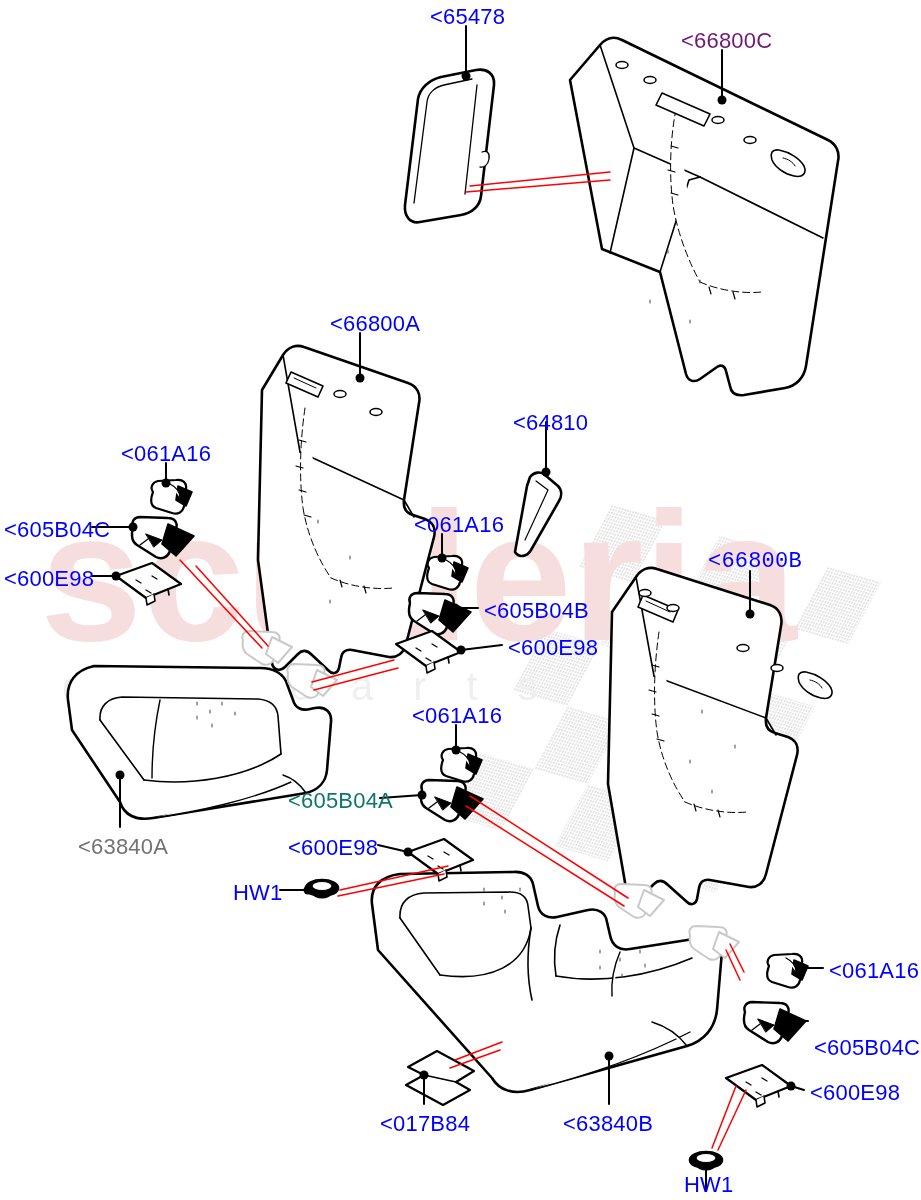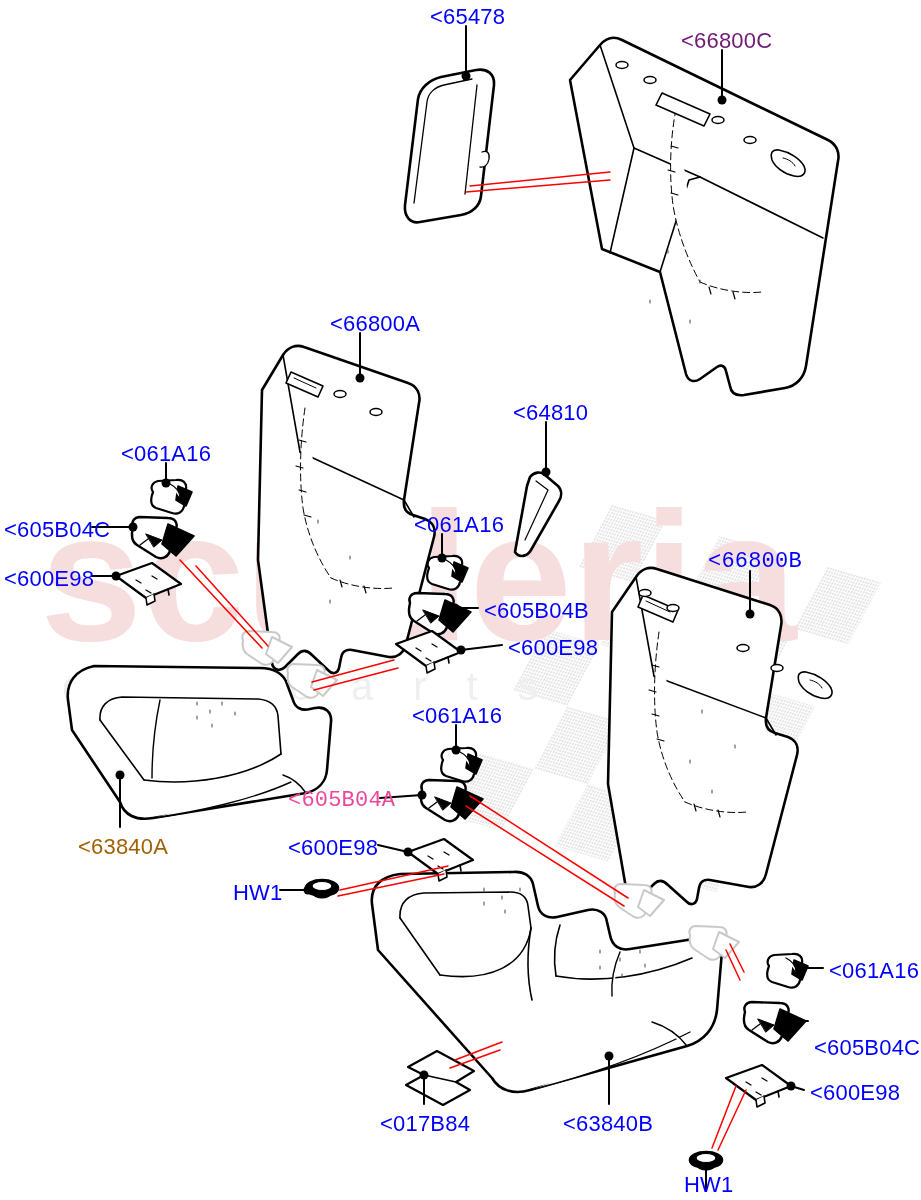--- a/index.html
+++ b/index.html
@@ -403,31 +403,31 @@
         <path d="M706,1166 L706,1190"></path>
       </g>
 
     </g>
   </svg>
 
   <div id="labels">
       <div class="lbl" style="left: 430px; top: 4px; color: rgb(0, 0, 255);">&lt;65478</div>
       <div class="lbl" style="left: 681px; top: 28px; color: #701a75;">&lt;66800C</div>
       <div class="lbl" style="left: 318px; top: 311px; color: rgb(0, 0, 255); margin-left: 12px;">&lt;66800A</div>
-      <div class="lbl" style="left: 513px; top: 400px; color: rgb(0, 0, 255);">&lt;64810</div>
+      <div class="lbl" style="left: 513px; top: 410px; color: rgb(0, 0, 255);">&lt;64810</div>
       <div class="lbl" style="left: 121px; top: 441px; color: rgb(0, 0, 255);">&lt;061A16</div>
       <div class="lbl" style="left: 4px; top: 517px; color: rgb(0, 0, 255);">&lt;605B04C</div>
       <div class="lbl" style="left: 4px; top: 566px; color: rgb(0, 0, 255);">&lt;600E98</div>
       <div class="lbl" style="left: 414px; top: 512px; color: rgb(0, 0, 255);">&lt;061A16</div>
       <div class="lbl" style="left: 484px; top: 598px; color: rgb(0, 0, 255);">&lt;605B04B</div>
       <div class="lbl" style="left: 508px; top: 635px; color: rgb(0, 0, 255);">&lt;600E98</div>
       <div class="lbl" style="left: 708px; top: 549px; color: rgb(0, 0, 255); font-family: Liberation Mono, monospace;">&lt;66800B</div>
-      <div class="lbl" style="left: 78px; top: 834px; color: #a16207;">&lt;63840A</div>
+      <div class="lbl" style="left: 78px; top: 834px; color: #737373;">&lt;63840A</div>
       <div class="lbl" style="left: 412px; top: 703px; color: rgb(0, 0, 255);">&lt;061A16</div>
-      <div class="lbl" style="left: 288px; top: 788px; color: #ec4899; font-family: Liberation Mono, monospace;">&lt;605B04A</div>
+      <div class="lbl" style="left: 288px; top: 788px; color: #0f766e;">&lt;605B04A</div>
       <div class="lbl" style="left: 288px; top: 835px; color: rgb(0, 0, 255);">&lt;600E98</div>
       <div class="lbl" style="left: 233px; top: 880px; color: rgb(0, 0, 255);">HW1</div>
       <div class="lbl" style="left: 829px; top: 958px; color: rgb(0, 0, 255);">&lt;061A16</div>
       <div class="lbl" style="left: 814px; top: 1035px; color: rgb(0, 0, 255);">&lt;605B04C</div>
       <div class="lbl" style="left: 810px; top: 1080px; color: rgb(0, 0, 255);">&lt;600E98</div>
       <div class="lbl" style="left: 380px; top: 1111px; color: rgb(0, 0, 255);">&lt;017B84</div>
       <div class="lbl" style="left: 563px; top: 1111px; color: rgb(0, 0, 255);">&lt;63840B</div>
       <div class="lbl" style="left: 684px; top: 1172px; color: rgb(0, 0, 255);">HW1</div>
     </div>
 

